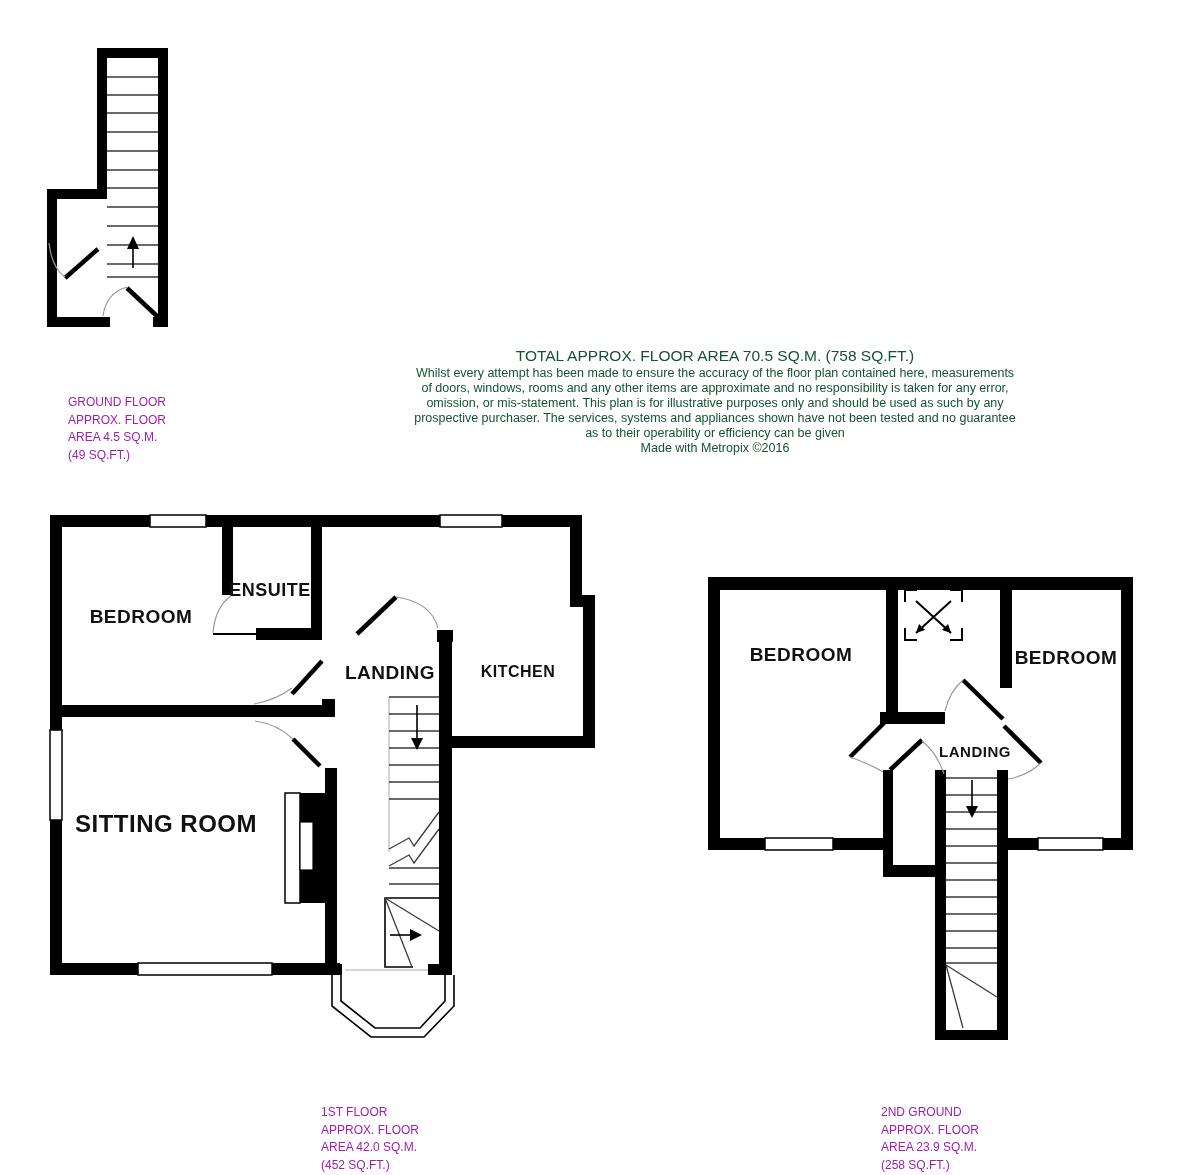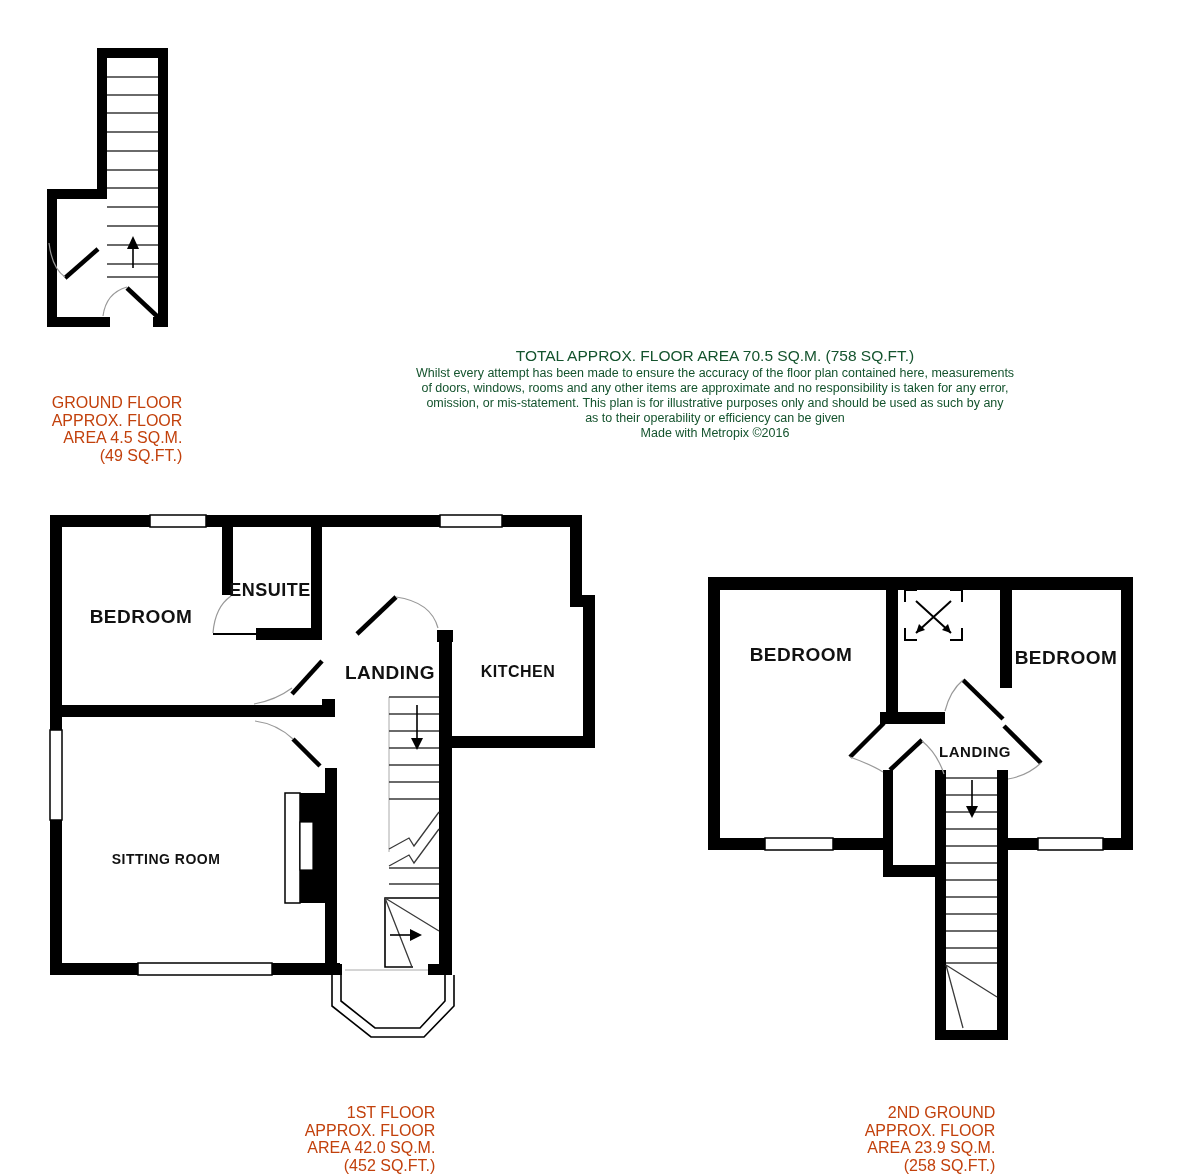--- a/index.html
+++ b/index.html
@@ -9,22 +9,22 @@
   .wall{fill:#000;}
   .win{fill:#fff;stroke:#000;stroke-width:1.5;}
   .tread{stroke:#3a3a3a;stroke-width:1.3;fill:none;}
   .thin{stroke:#000;stroke-width:1.6;fill:none;}
   .lite{stroke:#aaa;stroke-width:1;fill:none;}
   .arc{stroke:#999;stroke-width:1.2;fill:none;}
   .leaf{stroke:#000;stroke-width:4.5;fill:none;}
   .sym{stroke:#000;stroke-width:2;fill:none;}
   .label{position:absolute;transform:translate(-50%,0);white-space:nowrap;
          font-weight:bold;letter-spacing:.5px;color:#111;}
-  .flabel{position:absolute;transform:translate(-50%,0);text-align:right;
-          font-size:16px;line-height:17.5px;color:#c2410c;white-space:nowrap;}
+  .flabel{position:absolute;transform:translate(-50%,0);text-align:left;
+          font-size:12px;line-height:17.5px;color:#a21caf;white-space:nowrap;}
   #titleblock{position:absolute;left:715px;top:346px;transform:translate(-50%,0);
               width:700px;text-align:center;color:#14532d;}
   #titleblock .t{font-size:15.5px;line-height:20px;}
   #titleblock .d{font-size:12.5px;line-height:15px;}
 </style>
 </head>
 <body>
 
 <div id="page">
 
@@ -160,29 +160,30 @@
       <path class="arc" d="M1041,763 Q1027,776 1008,779"></path>
     </g>
   </g>
 </svg>
 
   <div id="titleblock">
     <div class="t">TOTAL APPROX. FLOOR AREA 70.5 SQ.M. (758 SQ.FT.)</div>
     <div class="d">Whilst every attempt has been made to ensure the accuracy of the floor plan contained here, measurements</div>
     <div class="d">of doors, windows, rooms and any other items are approximate and no responsibility is taken for any error,</div>
     <div class="d">omission, or mis-statement. This plan is for illustrative purposes only and should be used as such by any</div>
+    <div class="d">prospective purchaser. The services, systems and appliances shown have not been tested and no guarantee</div>
     <div class="d">as to their operability or efficiency can be given</div>
     <div class="d">Made with Metropix ©2016</div>
   </div>
 
   <div class="label" style="left:141px;top:606px;font-size:19px;">BEDROOM</div>
   <div class="label" style="left:270px;top:580px;font-size:18px;">ENSUITE</div>
   <div class="label" style="left:390px;top:662px;font-size:19px;">LANDING</div>
   <div class="label" style="left:518px;top:663px;font-size:16px;">KITCHEN</div>
-  <div class="label" style="left:166px;top:851px;font-size:14px;text-align:center;">SITTING ROOM</div>
+  <div class="label" style="left:166px;top:810px;font-size:24px;text-align:center;">SITTING ROOM</div>
 
   <div class="label" style="left:801px;top:644px;font-size:19px;">BEDROOM</div>
   <div class="label" style="left:1066px;top:647px;font-size:19px;">BEDROOM</div>
   <div class="label" style="left:975px;top:743px;font-size:15px;">LANDING</div>
 
   <div class="flabel" style="left:117px;top:394px;">
     <div>GROUND FLOOR</div>
     <div>APPROX. FLOOR</div>
     <div>AREA 4.5 SQ.M.</div>
     <div>(49 SQ.FT.)</div>

